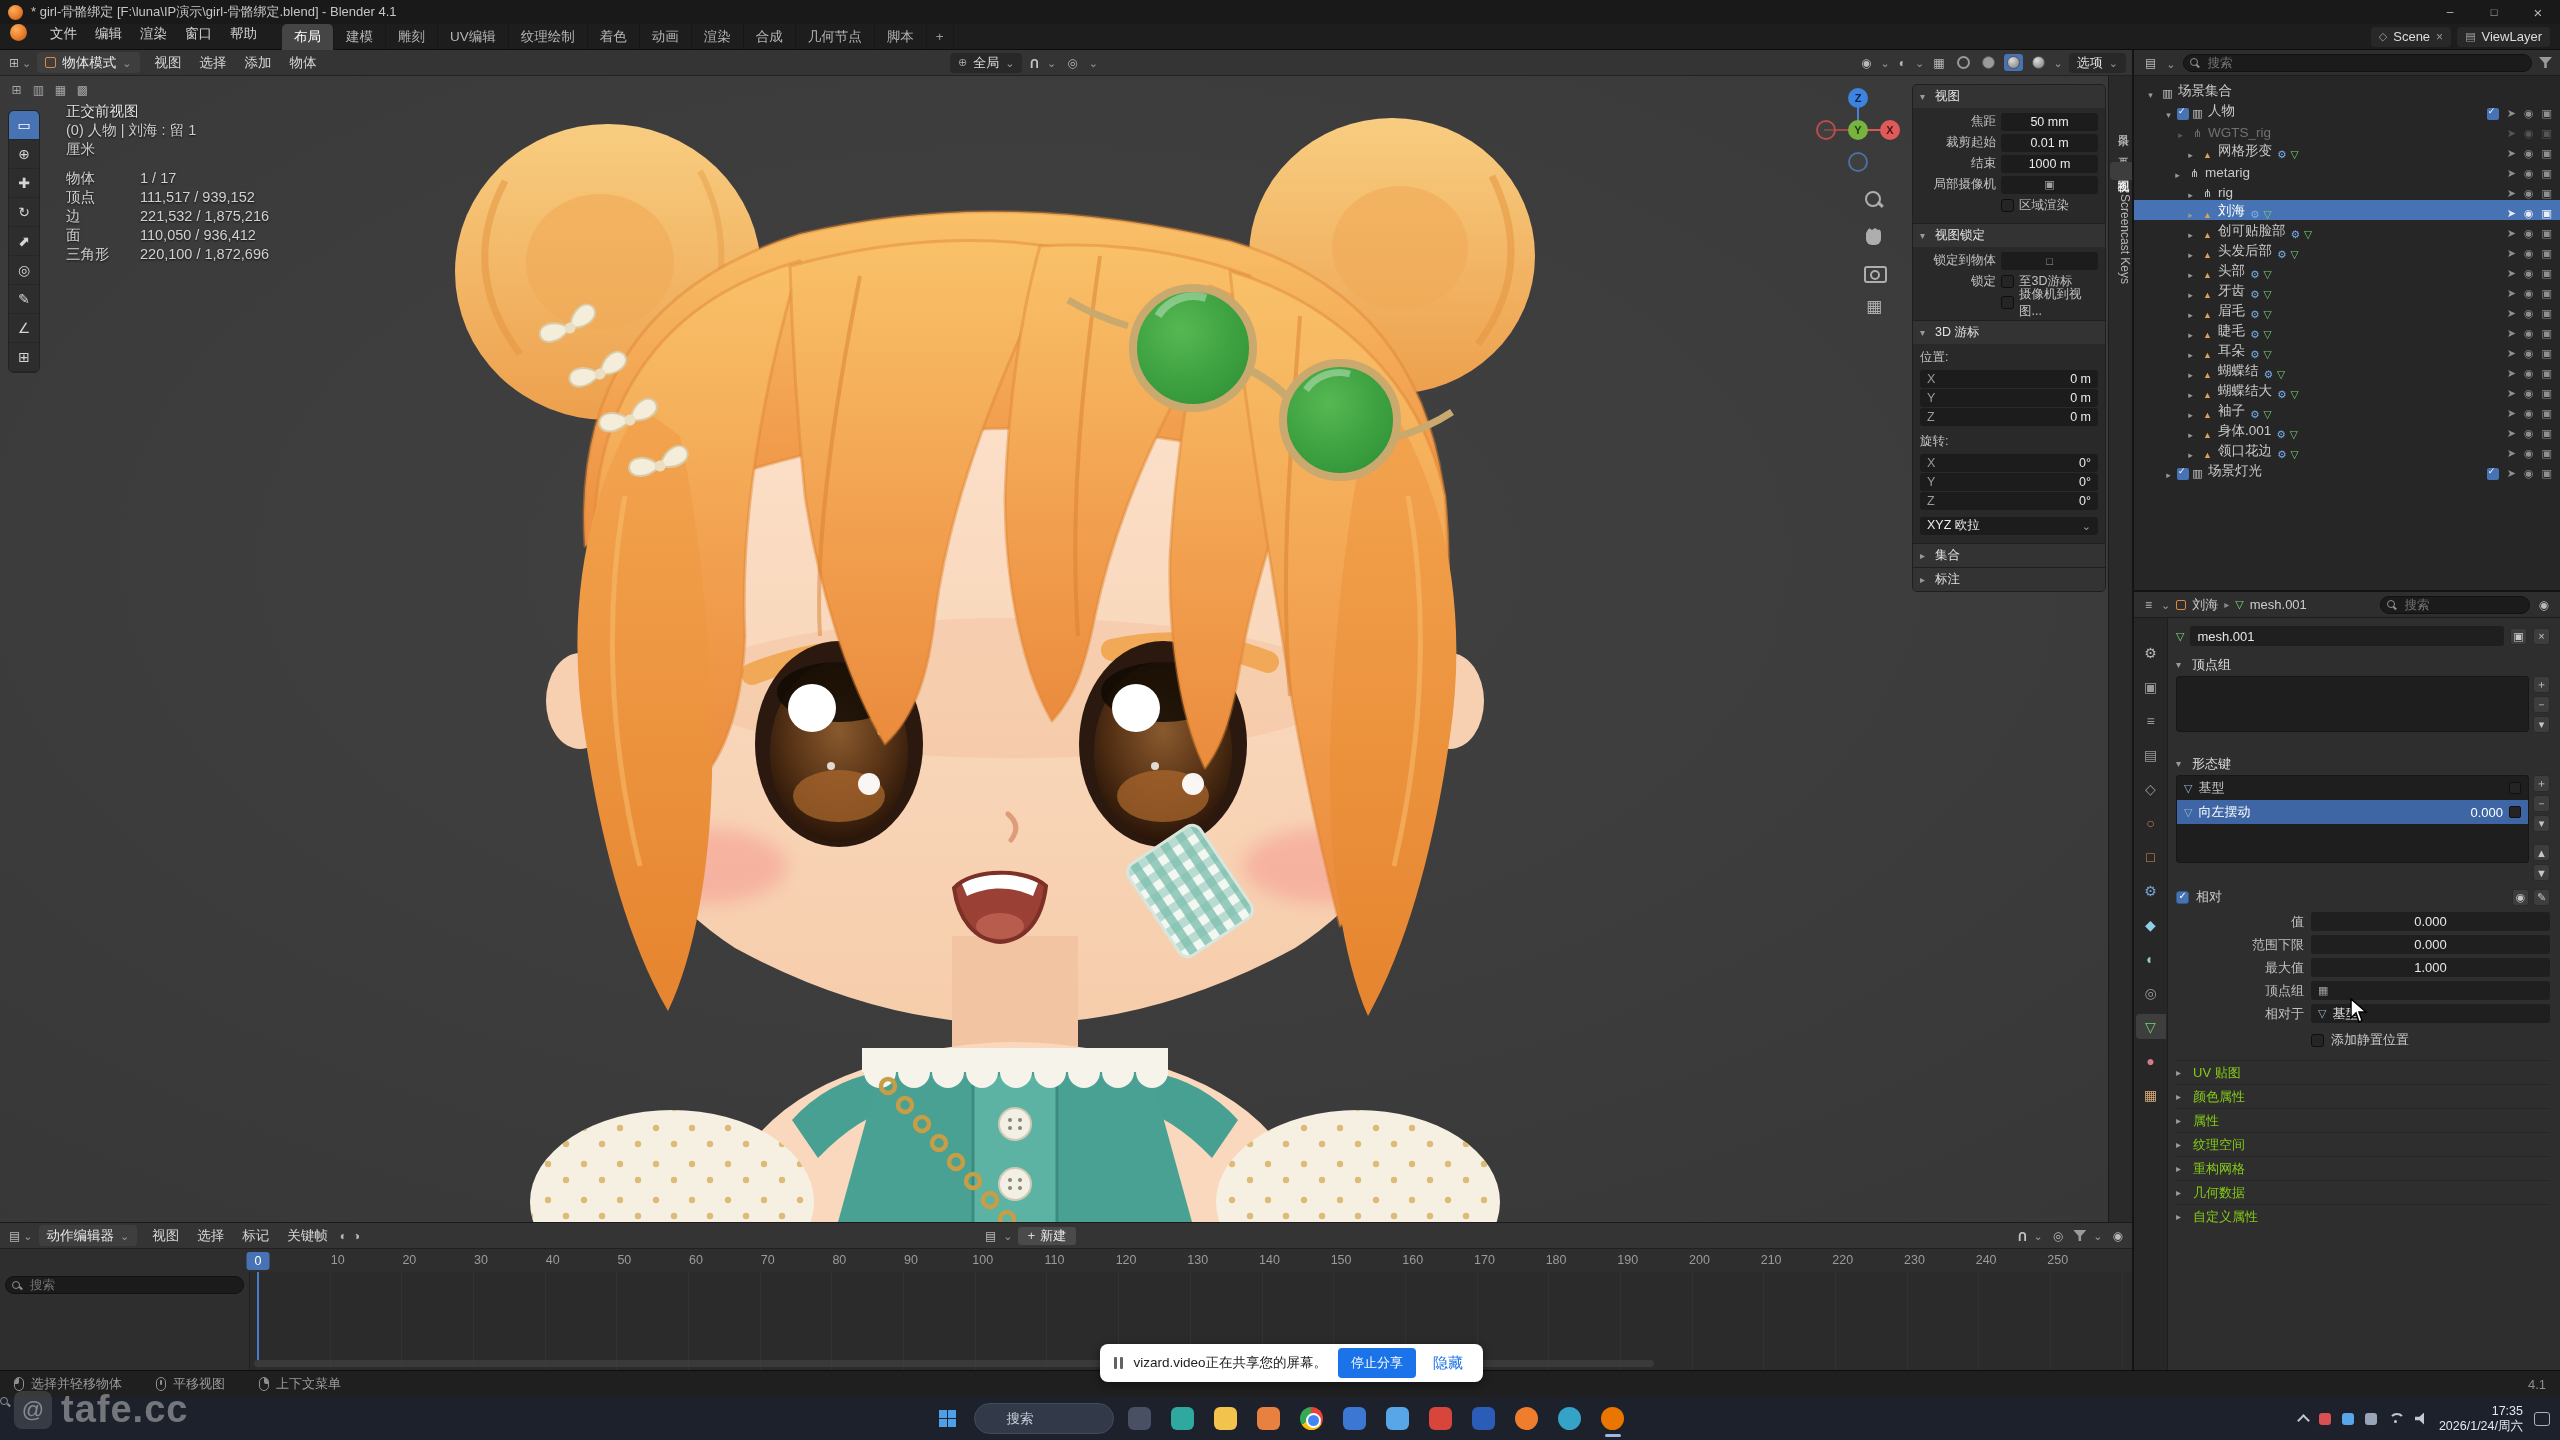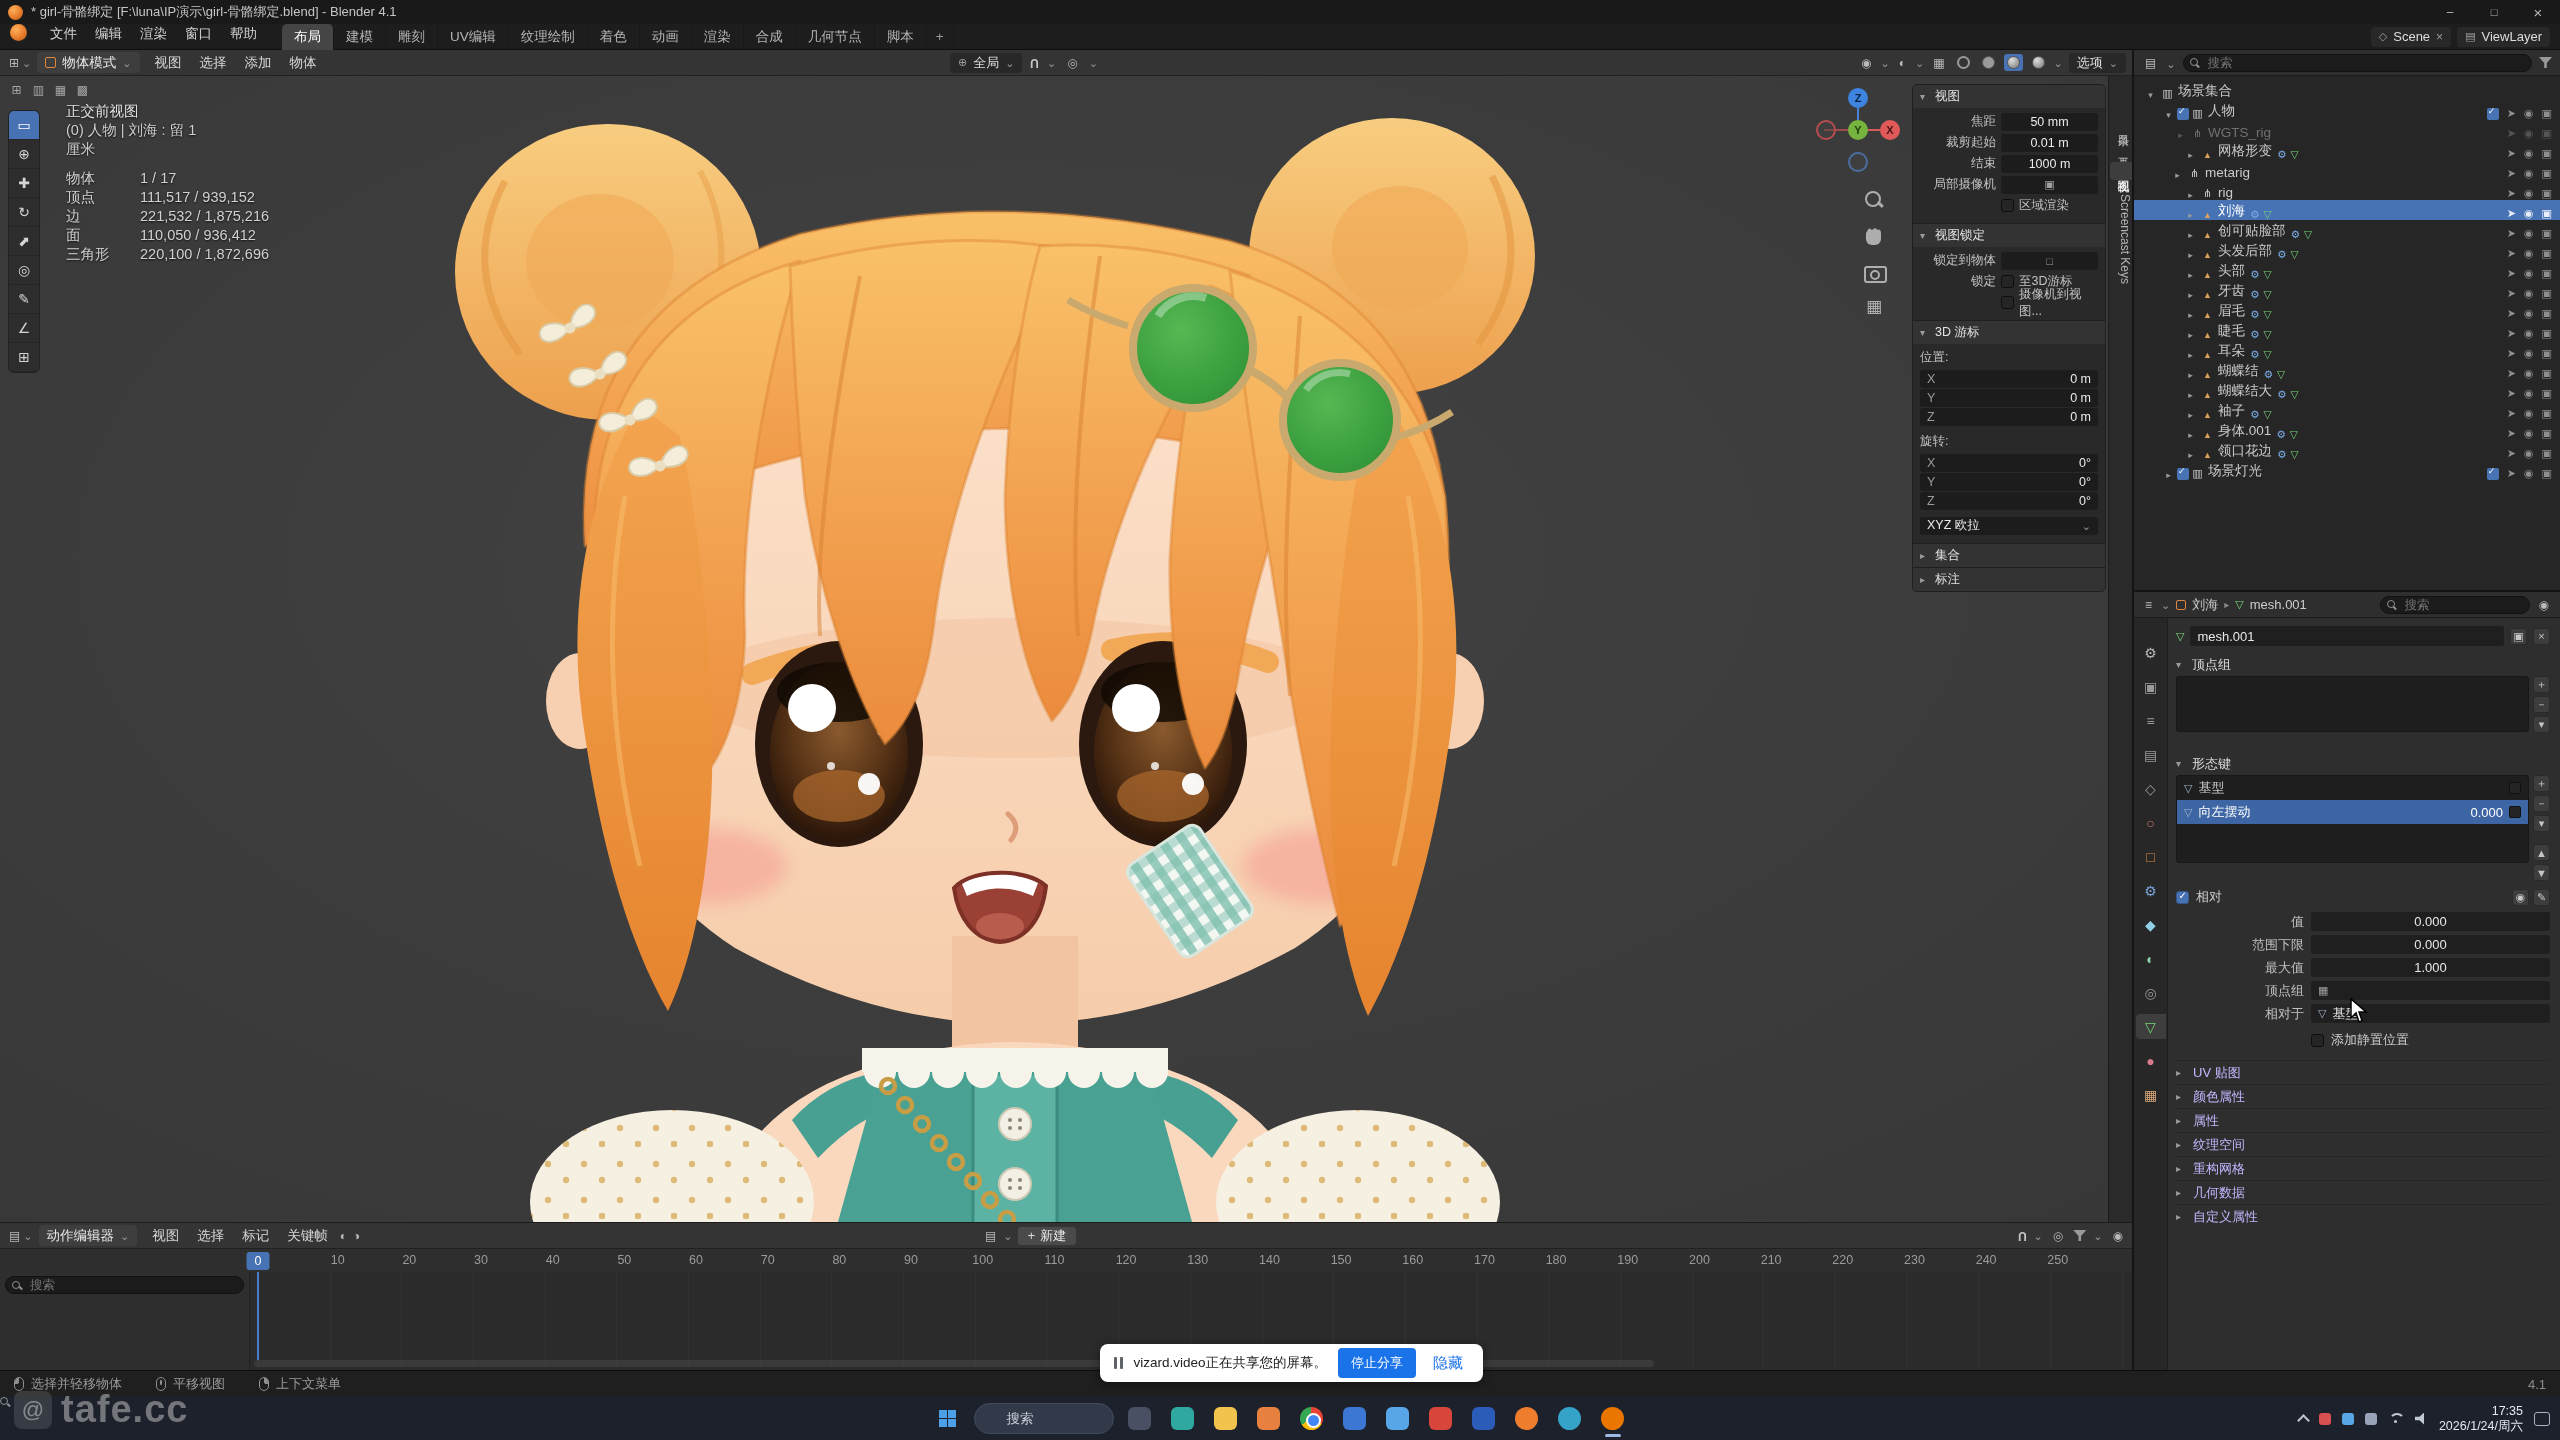--- a/index.html
+++ b/index.html
@@ -161,21 +161,21 @@
 .btncol{display:flex;flex-direction:column;gap:3px}
 .btncol .gap{height:6px}
 .sk-row{height:24px;display:flex;align-items:center;gap:6px;padding:0 7px;color:#c9c9c9}
 .sk-row.selected{background:#3e66a5;color:#fff}
 .sk-val{margin-left:auto;width:62px;text-align:right}
 .sk-chk{width:12px;height:12px;border-radius:2px;background:#242424;border:1px solid #101010}
 .f-row{display:flex;align-items:center;gap:7px;height:21px;margin-top:2px}
 .f-lbl{flex:0 0 128px;text-align:right;color:#c0c0c0;white-space:nowrap}
 .f-val{flex:1;background:#1f1f1f;border-radius:3px;height:19px;display:flex;align-items:center;justify-content:center;color:#e8e8e8}
 .f-val.left{justify-content:flex-start;padding:0 7px;gap:6px}
-.col-sec{height:24px;display:flex;align-items:center;gap:7px;border-top:1px solid #272727;color:#c4b5fd}
+.col-sec{height:24px;display:flex;align-items:center;gap:7px;border-top:1px solid #272727;color:#84cc16}
 .relrow{display:flex;align-items:center;gap:7px;height:24px;margin-top:4px}
 
 
 #tl-header{position:absolute;left:0;top:1222px;width:2132px;height:26px;background:#343434;border-top:1px solid #1a1a1a;display:flex;align-items:center;padding:0 6px;font-size:13.5px}
 #tl-db{position:absolute;left:982px;display:flex;align-items:center;gap:4px}
 .btn{display:flex;align-items:center;gap:5px;background:#4a4a4a;border:1px solid #353535;border-radius:4px;height:20px;padding:0 10px;color:#ececec;font-size:13px}
 .btn .plus::before{content:"+";font-size:13px;color:#ddd}
 #tl-right{position:absolute;right:6px;display:flex;align-items:center;gap:7px}
 #tl-ruler{position:absolute;left:0;top:1248px;width:2132px;height:24px;background:#2e2e2e;border-top:1px solid #202020}
 #ruler-ticks{position:absolute;left:250px;right:0;top:0;bottom:0;display:flex;padding-left:8px}

